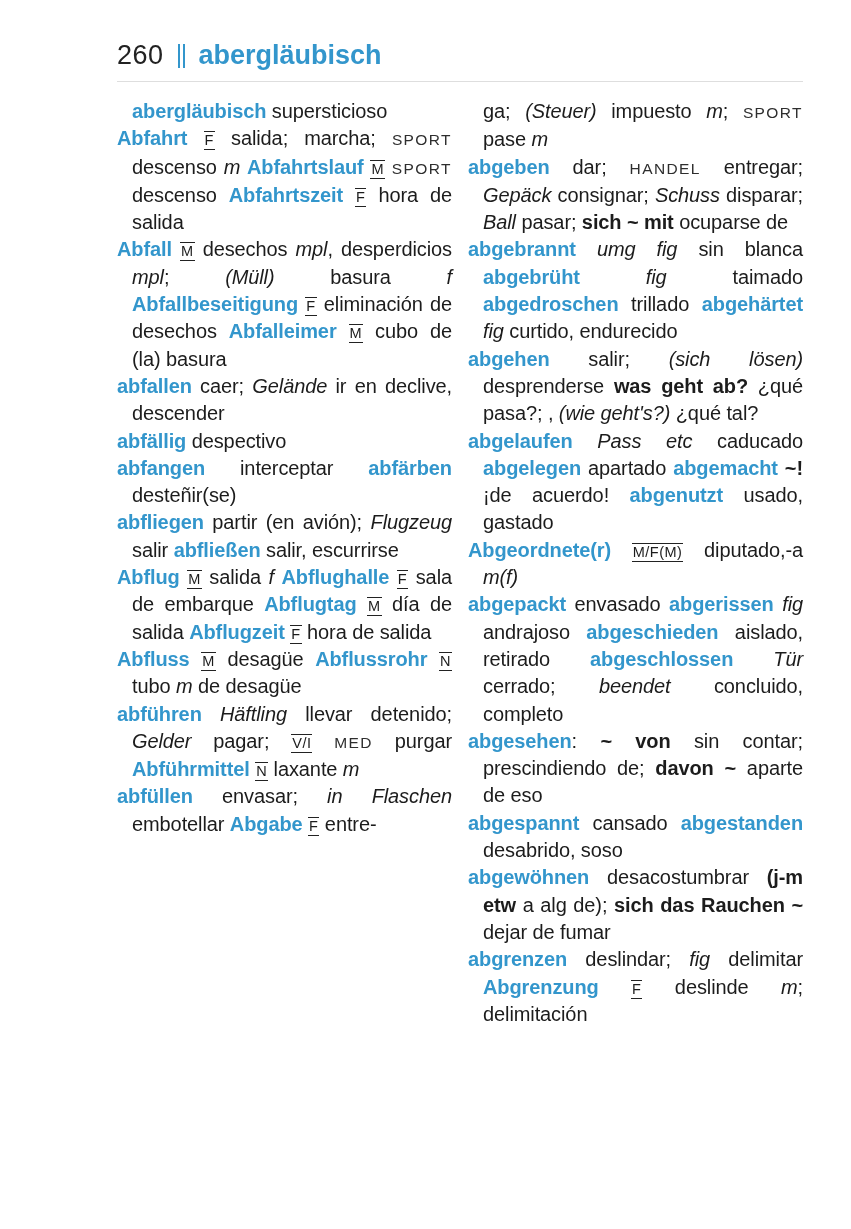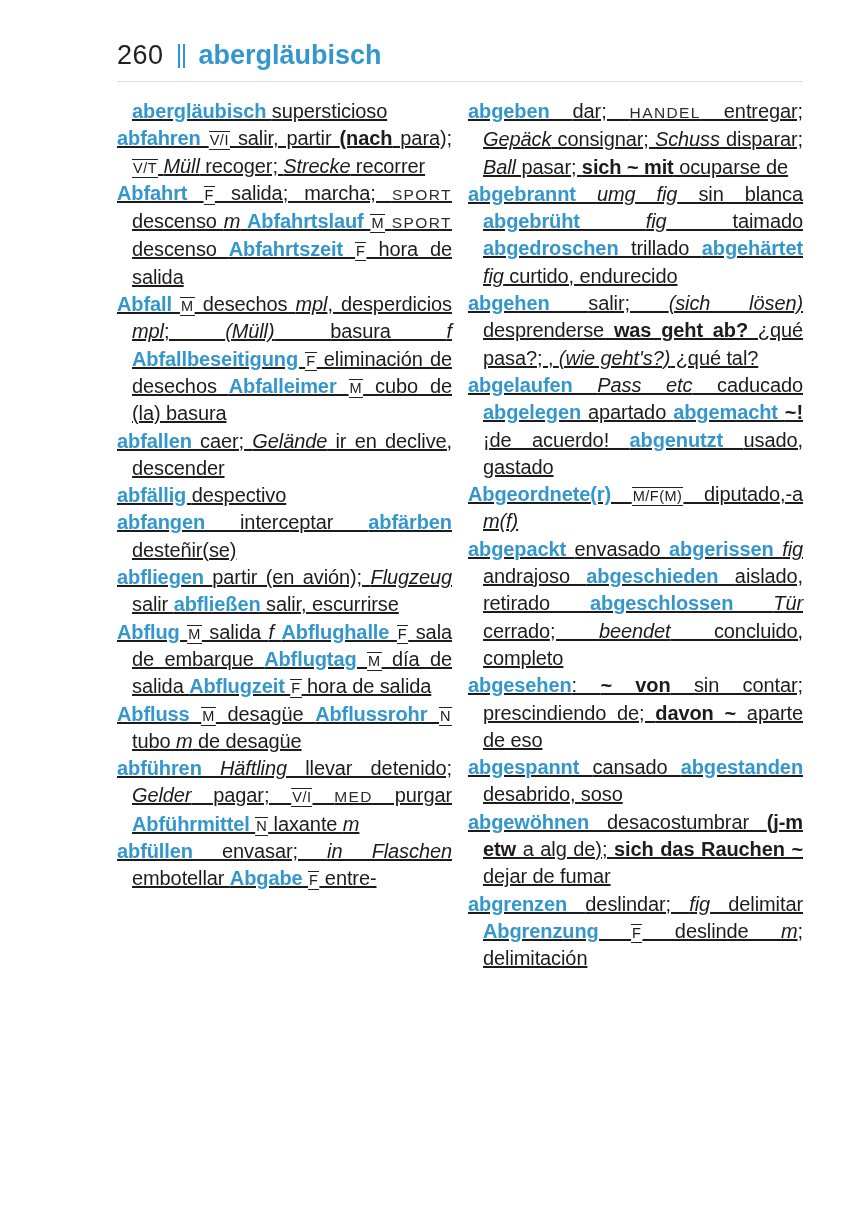--- a/index.html
+++ b/index.html
@@ -29,21 +29,20 @@
 
   
   p.entry {
     margin: 0;
     font-size: 20px;
     line-height: 27.3px;
     text-align: justify;
     padding-left: 15px;
     text-indent: -15px;
     letter-spacing: -0.1px;
-    text-decoration: underline;
   }
   p.entry.cont { text-indent: 0; }
 
   .hw { color: #3396cc; font-weight: 700; }
   .it { font-style: italic; }
   .bd { font-weight: 700; }
   .sc { font-size: 15.5px; letter-spacing: 1.4px; color: #2e2e2e; }
   .g  {
     display: inline-block;
     font-size: 14.5px;
@@ -64,33 +63,33 @@
   <div class="hdr">
     <span class="pagenum">260</span>
     <span class="dbar"></span>
     <span class="guideword">abergläubisch</span>
   </div>
   <div class="rule"></div>
 
   <div class="cols">
     <div class="col">
         <p class="entry cont"><span class="hw">abergläubisch </span><span>supersticioso</span></p>
-        <p class="entry"><span class="hw">abfahren </span><span class="g">V/I</span><span> salir, partir </span><span class="bd">(nach</span><span> para); </span><span class="g">V/T</span><span> </span><span class="it">Müll</span><span> recoger; </span><span class="it">Strecke</span><span> recorrer</span></p>
         <p class="entry"><span class="hw">Abfahrt </span><span class="g">F</span><span> salida; marcha; </span><span class="sc">SPORT</span><span> descenso </span><span class="it">m</span><span> </span><span class="hw">Abfahrtslauf </span><span class="g">M</span><span> </span><span class="sc">SPORT</span><span> descenso </span><span class="hw">Abfahrtszeit </span><span class="g">F</span><span> hora de salida</span></p>
         <p class="entry"><span class="hw">Abfall </span><span class="g">M</span><span> desechos </span><span class="it">mpl</span><span>, desperdicios </span><span class="it">mpl</span><span>; </span><span class="it">(Müll)</span><span> basura </span><span class="it">f</span><span> </span><span class="hw">Abfallbeseitigung </span><span class="g">F</span><span> eliminación de desechos </span><span class="hw">Abfalleimer </span><span class="g">M</span><span> cubo de (la) basura</span></p>
         <p class="entry"><span class="hw">abfallen </span><span>caer; </span><span class="it">Gelände</span><span> ir en declive, descender</span></p>
         <p class="entry"><span class="hw">abfällig </span><span>despectivo</span></p>
         <p class="entry"><span class="hw">abfangen </span><span>interceptar </span><span class="hw">abfärben </span><span>desteñir(se)</span></p>
         <p class="entry"><span class="hw">abfliegen </span><span>partir (en avión); </span><span class="it">Flugzeug</span><span> salir </span><span class="hw">abfließen </span><span>salir, escurrirse</span></p>
         <p class="entry"><span class="hw">Abflug </span><span class="g">M</span><span> salida </span><span class="it">f</span><span> </span><span class="hw">Abflughalle </span><span class="g">F</span><span> sala de embarque </span><span class="hw">Abflugtag </span><span class="g">M</span><span> día de salida </span><span class="hw">Abflugzeit </span><span class="g">F</span><span> hora de salida</span></p>
         <p class="entry"><span class="hw">Abfluss </span><span class="g">M</span><span> desagüe </span><span class="hw">Abflussrohr </span><span class="g">N</span><span> tubo </span><span class="it">m</span><span> de desagüe</span></p>
         <p class="entry"><span class="hw">abführen </span><span class="it">Häftling</span><span> llevar detenido; </span><span class="it">Gelder</span><span> pagar; </span><span class="g">V/I</span><span> </span><span class="sc">MED</span><span> purgar </span><span class="hw">Abführmittel </span><span class="g">N</span><span> laxante </span><span class="it">m</span></p>
         <p class="entry"><span class="hw">abfüllen </span><span>envasar; </span><span class="it">in Flaschen</span><span> embotellar </span><span class="hw">Abgabe </span><span class="g">F</span><span> entre-</span></p>
       </div>
     <div class="col">
+        <p class="entry cont"><span>ga; </span><span class="it">(Steuer)</span><span> impuesto </span><span class="it">m</span><span>; </span><span class="sc">SPORT</span><span> pase </span><span class="it">m</span></p>
         <p class="entry"><span class="hw">abgeben </span><span>dar; </span><span class="sc">HANDEL</span><span> entregar; </span><span class="it">Gepäck</span><span> consignar; </span><span class="it">Schuss</span><span> disparar; </span><span class="it">Ball</span><span> pasar; </span><span class="bd">sich ~ mit</span><span> ocuparse de</span></p>
         <p class="entry"><span class="hw">abgebrannt </span><span class="it">umg fig</span><span> sin blanca </span><span class="hw">abgebrüht </span><span class="it">fig</span><span> taimado </span><span class="hw">abgedroschen </span><span>trillado </span><span class="hw">abgehärtet </span><span class="it">fig</span><span> curtido, endurecido</span></p>
         <p class="entry"><span class="hw">abgehen </span><span>salir; </span><span class="it">(sich lösen)</span><span> desprenderse </span><span class="bd">was geht ab?</span><span> ¿qué pasa?; , </span><span class="it">(wie geht's?)</span><span> ¿qué tal?</span></p>
         <p class="entry"><span class="hw">abgelaufen </span><span class="it">Pass etc</span><span> caducado </span><span class="hw">abgelegen </span><span>apartado </span><span class="hw">abgemacht </span><span class="bd">~!</span><span> ¡de acuerdo! </span><span class="hw">abgenutzt </span><span>usado, gastado</span></p>
         <p class="entry"><span class="hw">Abgeordnete(r) </span><span class="g">M/F(M)</span><span> diputado,-a </span><span class="it">m(f)</span></p>
         <p class="entry"><span class="hw">abgepackt </span><span>envasado </span><span class="hw">abgerissen </span><span class="it">fig</span><span> andrajoso </span><span class="hw">abgeschieden </span><span>aislado, retirado </span><span class="hw">abgeschlossen </span><span class="it">Tür</span><span> cerrado; </span><span class="it">beendet</span><span> concluido, completo</span></p>
         <p class="entry"><span class="hw">abgesehen</span><span>: </span><span class="bd">~ von</span><span> sin contar; prescindiendo de; </span><span class="bd">davon ~</span><span> aparte de eso</span></p>
         <p class="entry"><span class="hw">abgespannt </span><span>cansado </span><span class="hw">abgestanden </span><span>desabrido, soso</span></p>
         <p class="entry"><span class="hw">abgewöhnen </span><span>desacostumbrar </span><span class="bd">(j-m etw</span><span> a alg de); </span><span class="bd">sich das Rauchen ~</span><span> dejar de fumar</span></p>
         <p class="entry"><span class="hw">abgrenzen </span><span>deslindar; </span><span class="it">fig</span><span> delimitar </span><span class="hw">Abgrenzung </span><span class="g">F</span><span> deslinde </span><span class="it">m</span><span>; delimitación</span></p>

